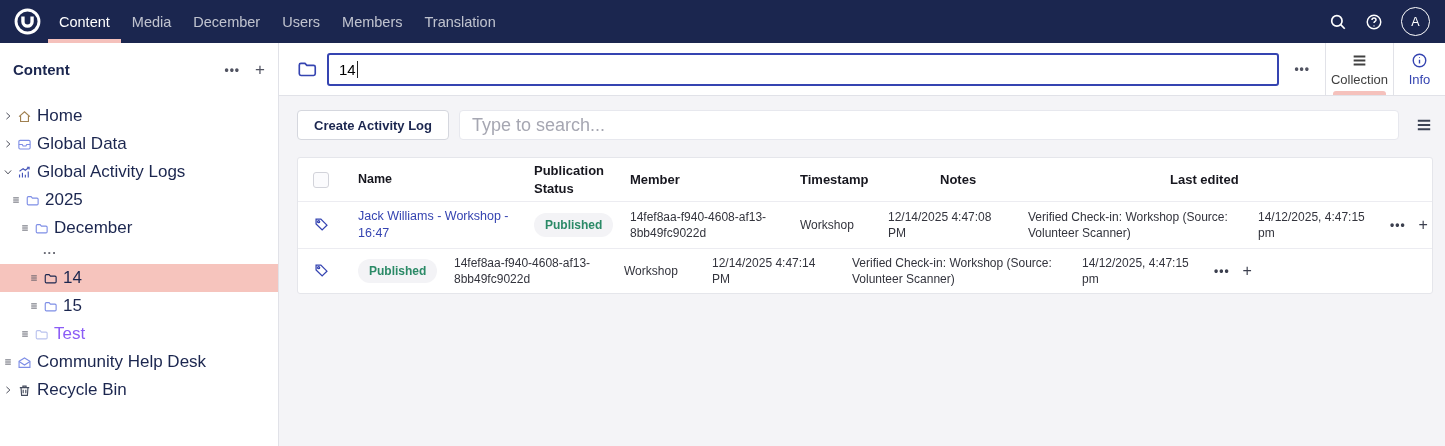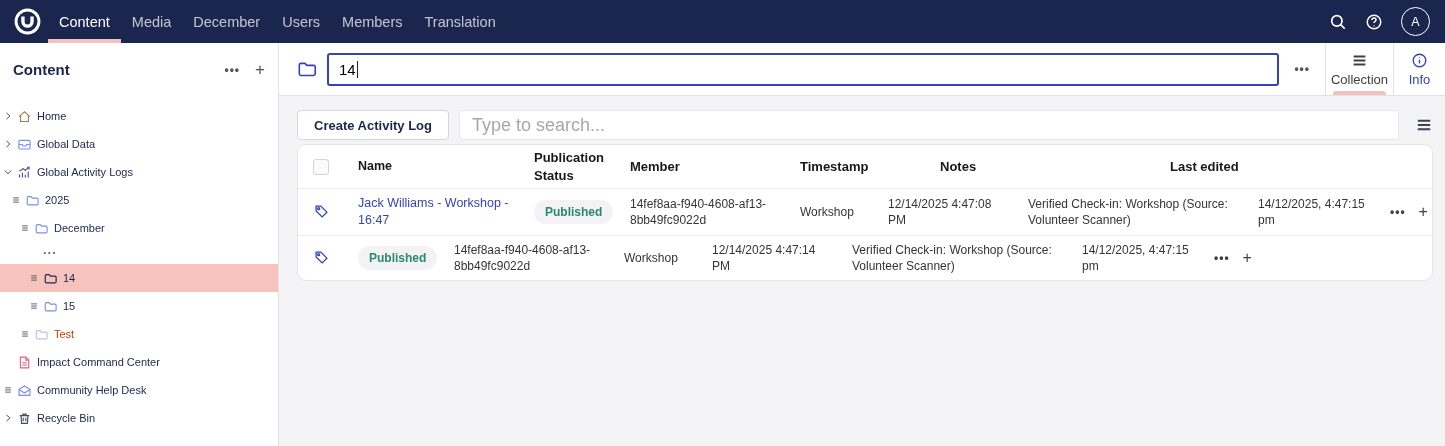--- a/index.html
+++ b/index.html
@@ -21,23 +21,23 @@
   .main-row{flex:1;display:flex;min-height:0}
 
   
   .sidebar{width:279px;flex:none;border-right:1px solid #e1e2e8;background:#fff;display:flex;flex-direction:column}
   .sidebar-header{height:53px;flex:none;display:flex;align-items:center;padding:0 13px}
   .sidebar-title{font-weight:bold;font-size:15px;color:#1b264f}
   .sb-action{color:#515361;cursor:pointer;font-weight:bold}
   .sb-more{margin-left:auto;font-size:12px;letter-spacing:1px}
   .sb-plus{margin-left:15px;font-size:17px;font-weight:normal}
   .tree{padding-top:6px}
-  .tree-item{height:28px;display:flex;align-items:center;font-size:11px;cursor:pointer;color:#1b264f}
+  .tree-item{height:28px;display:flex;align-items:center;font-size:17px;cursor:pointer;color:#1b264f}
   .tree-item.selected{background:#f6c4bd}
-  .tree-item.muted .t-label{color:#c2410c}
+  .tree-item.muted .t-label{color:#8b5cf6}
   .indent-0{padding-left:2px}.indent-1{padding-left:10px}.indent-2{padding-left:19px}.indent-3{padding-left:28px}
   .t-pre{width:12px;flex:none;display:flex;align-items:center;justify-content:center;color:#4d4f5c}
   .t-pre svg{width:10px;height:10px}
   .t-icon{width:15px;height:15px;flex:none;margin:0 5px 0 3px}
   .tree-ellipsis{height:22px;display:flex;align-items:flex-start;padding-left:43px;color:#6b6c76;font-size:13px;cursor:pointer;font-weight:bold;letter-spacing:1px}
 
   
   .content{flex:1;display:flex;flex-direction:column;min-width:0;background:#f4f4f7}
   .content-header{height:53px;flex:none;background:#fff;border-bottom:1px solid #e1e2e8;display:flex;align-items:stretch}
   .ch-left{display:flex;align-items:center;flex:1;padding-left:17px;min-width:0}
@@ -52,21 +52,21 @@
   .tab-info{width:52px;color:#3544b1}
 
   
   .body-area{flex:1;padding:14px 12px 0 18px;min-width:0}
   .toolbar{display:flex;align-items:center}
   .create-btn{height:30px;background:#fff;border:1px solid #d5d7de;border-radius:4px;font-weight:bold;font-size:13px;color:#1b264f;padding:0 16px;font-family:inherit;cursor:pointer}
   .search-input{flex:1;height:30px;margin-left:10px;border:1px solid #e7e8ee;border-radius:4px;padding:0 12px;font-size:18px;font-family:inherit;color:#1b264f;outline:none;min-width:0}
   .search-input::placeholder{color:#a6a7b2}
   .layout-icon{width:18px;height:18px;flex:none;margin-left:16px;color:#3b4254;cursor:pointer}
 
-  .card{margin-top:4px;background:#fff;border:1px solid #e5e6eb;border-radius:9px}
+  .card{margin-top:17px;background:#fff;border:1px solid #e5e6eb;border-radius:3px}
   .thead,.trow{display:flex;align-items:center}
   .thead{height:43px;font-weight:bold;font-size:13px;color:#17171f}
   .thead .c{white-space:nowrap}
   .thead .c-status{white-space:normal}
   .trow{min-height:44px;border-top:1px solid #ececf1;font-size:12px;color:#33343d}
   .c{padding:6px 8px 6px 14px;line-height:1.35}
   .c-check{width:46px;flex:none;padding:0 0 0 15px;display:flex;align-items:center}
   .c-name{width:176px;flex:none;font-size:12.5px}
   .c-status{width:96px;flex:none}
   .c-member{width:170px;flex:none}
@@ -294,29 +294,20 @@
               <svg viewBox="0 0 16 16">
                 <use href="#i-handle"></use>
               </svg>
             </span>
             <span class="t-icon" style="color: rgb(185, 194, 238);">
               <svg viewBox="0 0 16 16">
                 <use href="#i-folder"></use>
               </svg>
             </span>
             <span class="t-label">Test</span>
-          </div>
-          <div class="tree-item indent-0">
-            <span class="t-pre"></span>
-            <span class="t-icon" style="color: rgb(232, 92, 127);">
-              <svg viewBox="0 0 16 16">
-                <use href="#i-document"></use>
-              </svg>
-            </span>
-            <span class="t-label">Impact Command Center</span>
           </div>
           <div class="tree-item indent-0">
             <span class="t-pre">
               <svg viewBox="0 0 16 16">
                 <use href="#i-handle"></use>
               </svg>
             </span>
             <span class="t-icon" style="color: rgb(126, 142, 230);">
               <svg viewBox="0 0 16 16">
                 <use href="#i-mail"></use>

